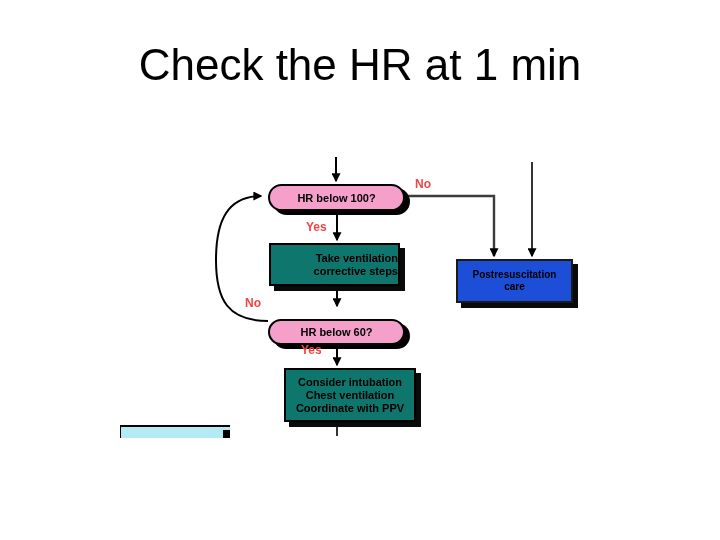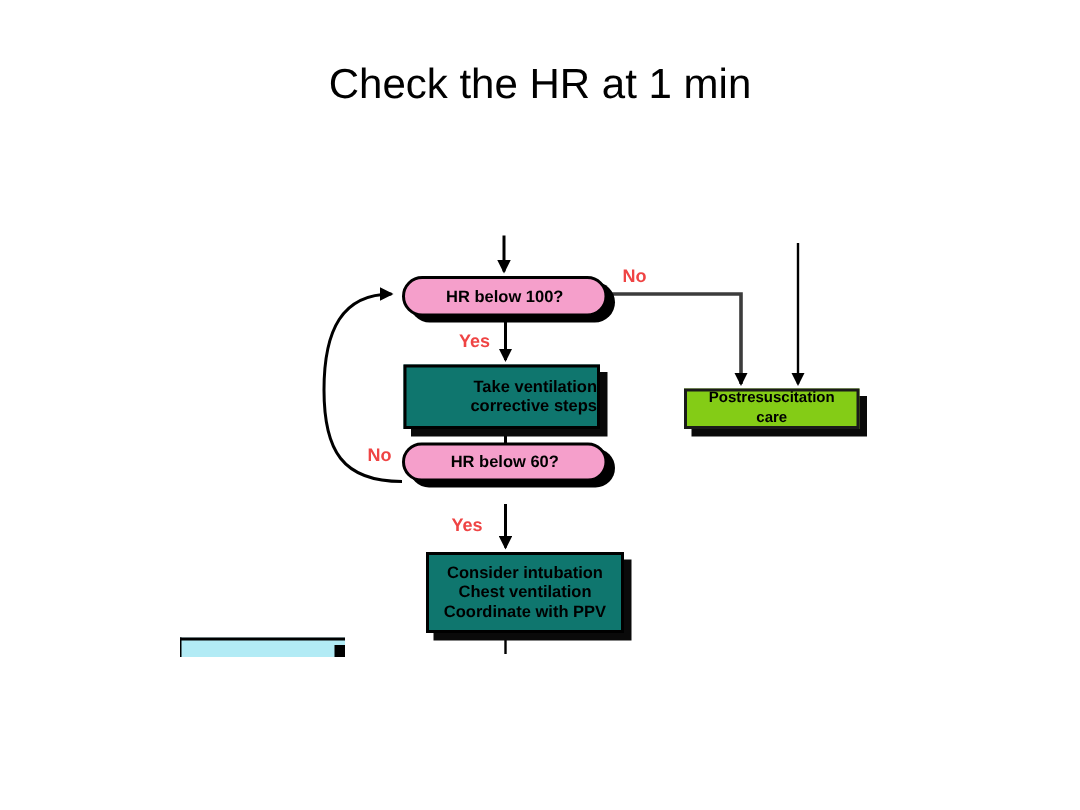--- a/index.html
+++ b/index.html
@@ -7,21 +7,21 @@
     position: relative;
     width: 720px; height: 540px;
     background: #ffffff;
     overflow: hidden;
     font-family: "Liberation Sans", sans-serif;
   }
   .title {
     position: absolute;
     top: 40px; left: 0; width: 720px;
     text-align: center;
-    font-size: 28px;
+    font-size: 44px;
     font-weight: 400;
     color: #000000;
     white-space: nowrap;
   }
   svg.connectors { position: absolute; left: 0; top: 0; width: 720px; height: 540px; }
   .node {
     position: absolute;
     box-sizing: border-box;
     display: flex;
     flex-direction: column;
@@ -40,23 +40,23 @@
     text-align: center;
   }
   .rect {
     border: 2.2px solid #000000;
     box-shadow: 5px 5px 0 #0a0a0a;
     font-size: 11px;
     line-height: 13px;
   }
   #node-hr100      { left: 268px; top: 184px; width: 137px; height: 27px; }
   #node-vent       { left: 269px; top: 243px; width: 131px; height: 43px; background: #0f766e; align-items: flex-end; }
-  #node-hr60       { left: 268px; top: 295px; width: 137px; height: 26px; }
+  #node-hr60       { left: 268px; top: 319px; width: 137px; height: 26px; }
   #node-intubation { left: 284px; top: 368px; width: 132px; height: 54px; background: #0f766e; }
-  #node-postresus  { left: 456px; top: 259px; width: 117px; height: 27px; background: #84cc16;
+  #node-postresus  { left: 456px; top: 259px; width: 117px; height: 44px; background: #1d4ed8;
                      border: 2px solid #1a1a1a; font-size: 10px; line-height: 12.5px; }
   .edge-label {
     position: absolute;
     font-weight: bold;
     font-size: 12px;
     color: #ef4444;
     white-space: nowrap;
   }
   #label-hr100-no  { left: 415px; top: 177px; }
   #label-hr100-yes { left: 306px; top: 220px; }

